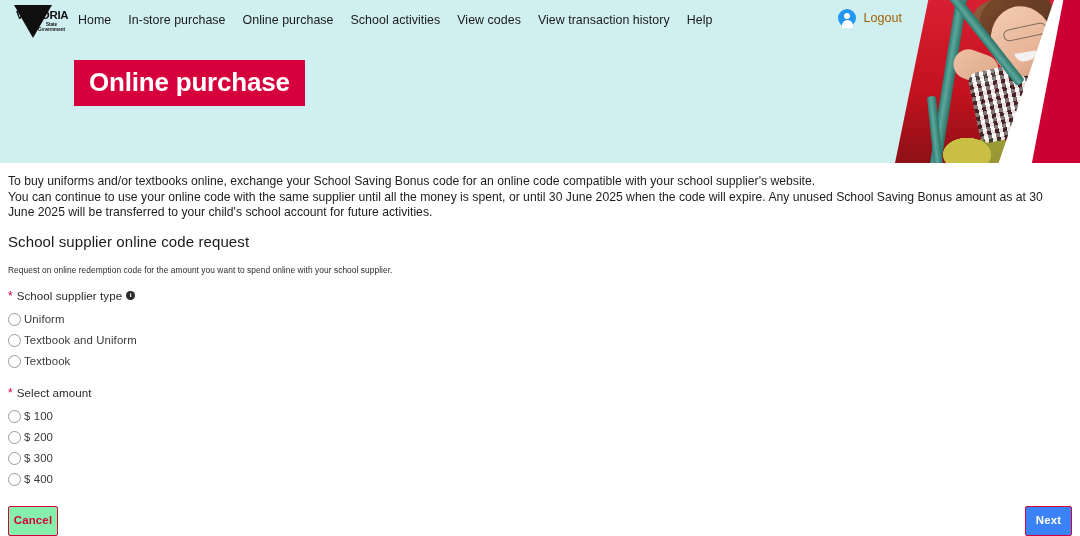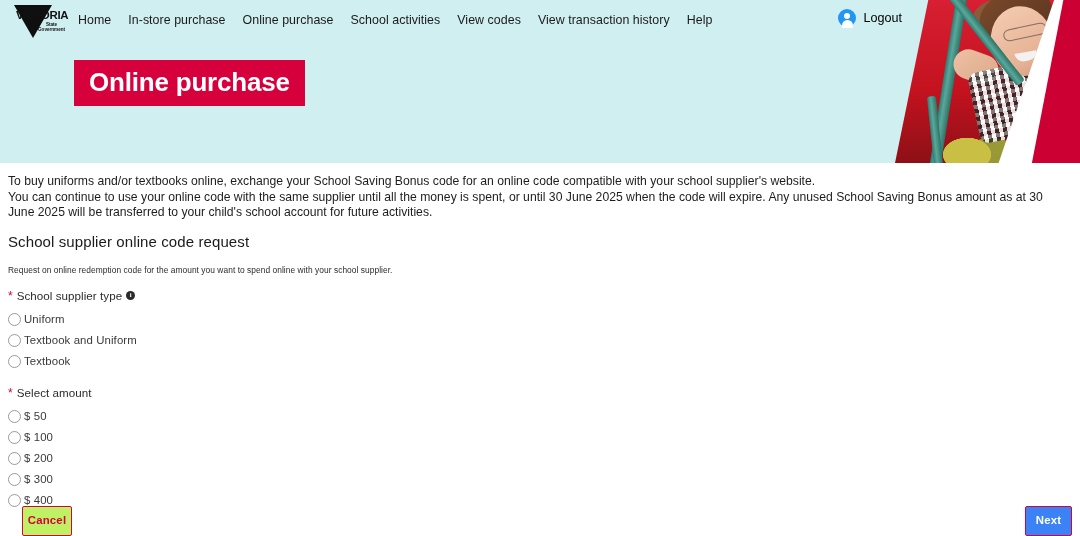--- a/index.html
+++ b/index.html
@@ -128,21 +128,21 @@
   .account-avatar::after {
     content: "";
     position: absolute;
     left: 3.6px; top: 10.5px;
     width: 10.8px; height: 8px;
     border-radius: 5.4px 5.4px 0 0;
     background: #fff;
   }
   .account-label {
     font-size: 12.6px;
-    color: #000000;
+    color: #a16207;
   }
 
   
   .hero-art {
     position: absolute;
     right: 0;
     top: 0;
     width: 185px;
     height: 163px;
     z-index: 2;
@@ -364,24 +364,23 @@
     cursor: pointer;
     border-radius: 2px;
     line-height: 1;
   }
   .btn-cancel {
     position: absolute;
     left: 8px;
     top: 0;
     width: 50px;
     height: 30px;
-    background: #bef264;
+    background: #86efac;
     border: 1.6px solid #d6003c;
     color: #d6003c;
-    margin-left: 14px;
   }
   .btn-next {
     position: absolute;
     right: 8px;
     top: 0;
     width: 47px;
     height: 30px;
     background: #3b82f6;
     border: 1.6px solid #d6003c;
     color: #ffffff;
@@ -477,24 +476,20 @@
     </div>
 
     <div class="field-group">
       <div class="field-label">
         <span class="req-star">*</span>
           <span>Select amount</span>
       </div>
       <div class="radio-list">
         <label class="radio-row">
           <span class="radio-mark"></span>
-          <span class="radio-text">$ 50</span>
-        </label>
-        <label class="radio-row">
-          <span class="radio-mark"></span>
           <span class="radio-text">$ 100</span>
         </label>
         <label class="radio-row">
           <span class="radio-mark"></span>
           <span class="radio-text">$ 200</span>
         </label>
         <label class="radio-row">
           <span class="radio-mark"></span>
           <span class="radio-text">$ 300</span>
         </label>

